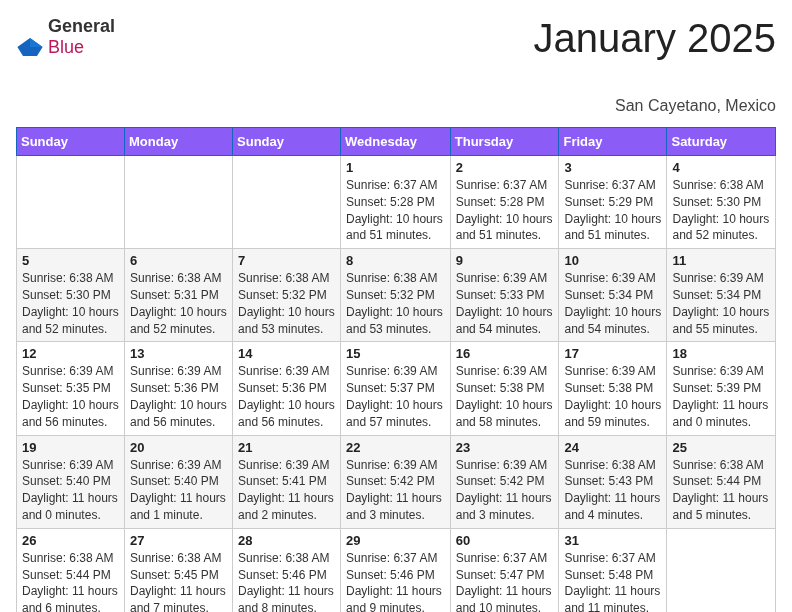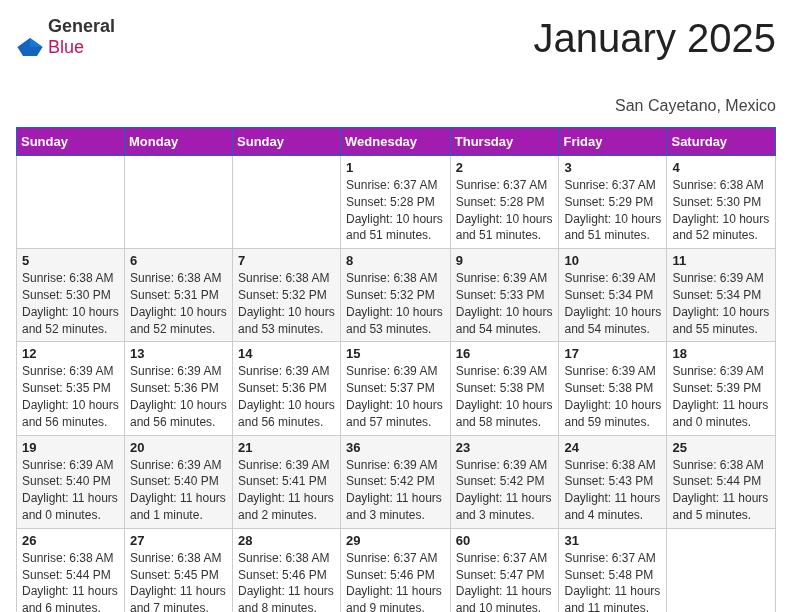--- a/index.html
+++ b/index.html
@@ -37,21 +37,21 @@
       font-size: 16px;
       color: #444;
       margin-top: 36px;
     }
     .calendar-table {
       width: 100%;
       border-collapse: collapse;
       border: 1px solid #ccc;
     }
     .calendar-table th {
-      background-color: #a21caf;
+      background-color: #8b5cf6;
       color: #fff;
       font-size: 13px;
       font-weight: bold;
       padding: 6px 4px;
       text-align: left;
       border: 1px solid #1565c0;
     }
     .calendar-table td {
       vertical-align: top;
       padding: 4px 5px;
@@ -267,21 +267,21 @@
 and 1 minute.</div>
         </td>
         <td>
           <span class="day-number">21</span>
           <div class="day-info" style="white-space: pre-line;">Sunrise: 6:39 AM
 Sunset: 5:41 PM
 Daylight: 11 hours
 and 2 minutes.</div>
         </td>
         <td>
-          <span class="day-number">36</span>
+          <span class="day-number">22</span>
           <div class="day-info" style="white-space: pre-line;">Sunrise: 6:39 AM
 Sunset: 5:42 PM
 Daylight: 11 hours
 and 3 minutes.</div>
         </td>
         <td>
           <span class="day-number">23</span>
           <div class="day-info" style="white-space: pre-line;">Sunrise: 6:39 AM
 Sunset: 5:42 PM
 Daylight: 11 hours

